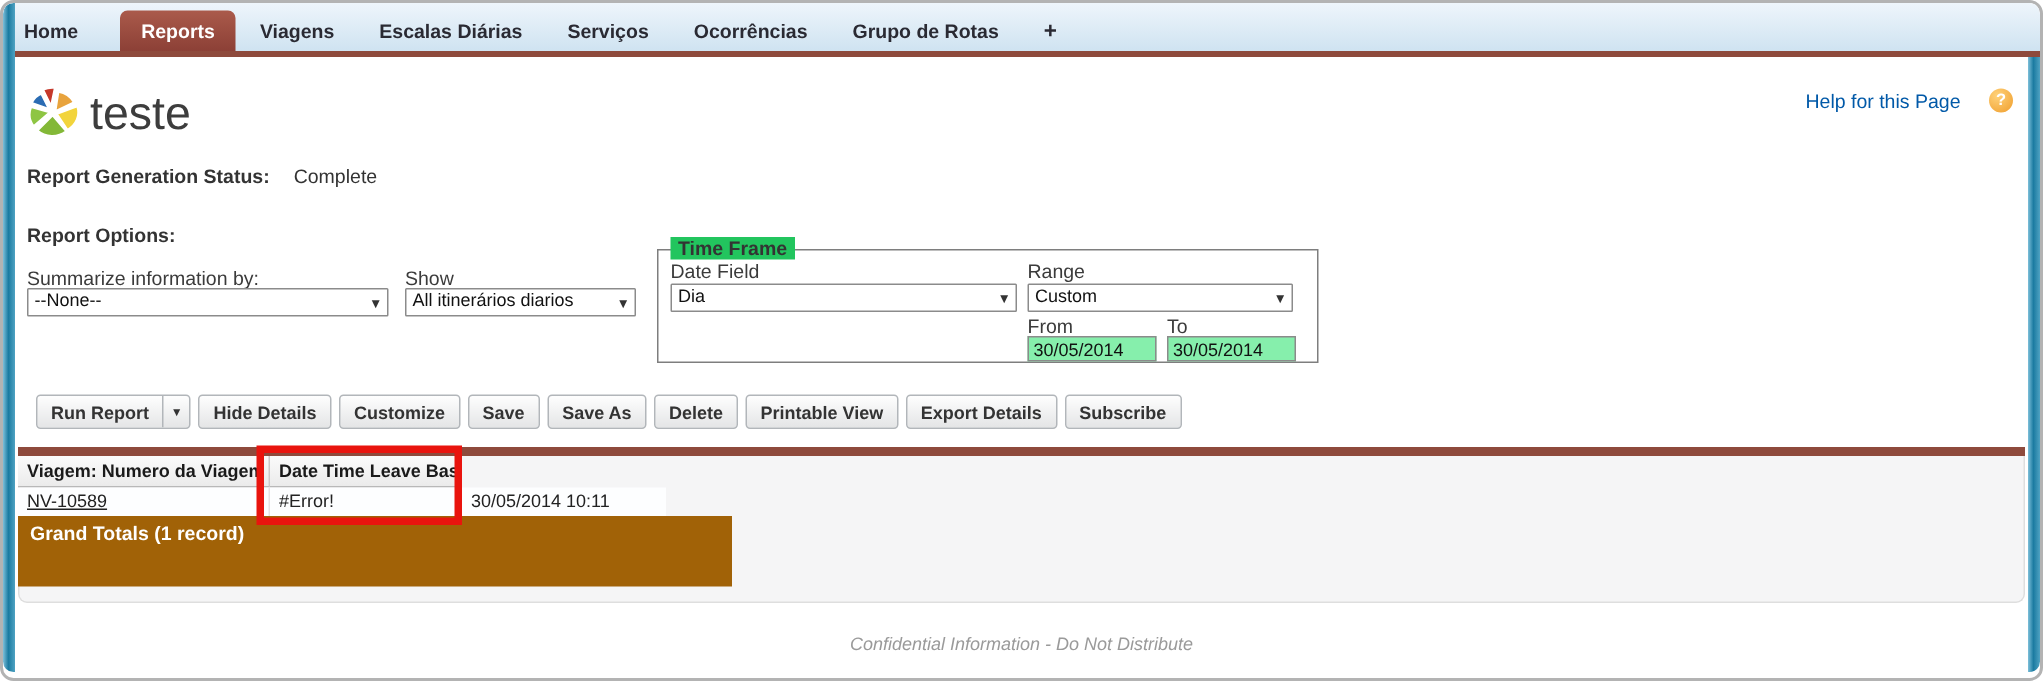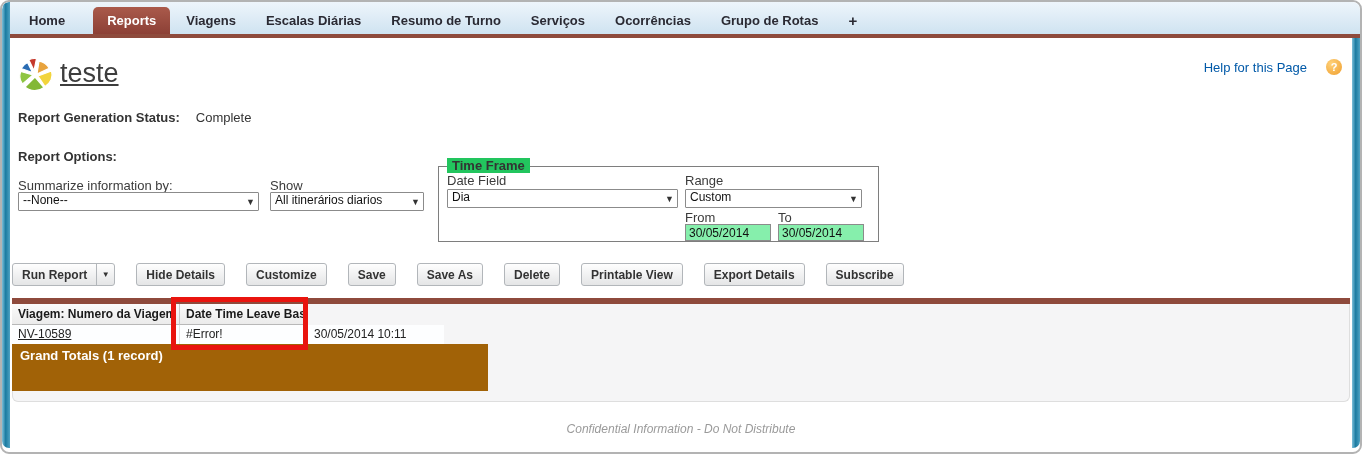--- a/index.html
+++ b/index.html
@@ -10,35 +10,35 @@
   }
   .edge-strip { position:absolute; width:8px; background:linear-gradient(90deg,#7ec0da,#1b7ba1 45%,#4fa2c2); }
   .edge-left  { left:0; top:1; height:446px; border-radius:7px 0 0 7px; }
   .edge-right { right:0; top:36px; height:410px; border-radius:0 0 7px 0; }
 
   
   .tabbar {
     position:absolute; left:0; right:0; top:0; height:32px;
     background:linear-gradient(#eef5fb,#cfe3f1);
     border-radius:7px 7px 0 0;
-    display:flex; align-items:flex-end; padding-left:13px;
+    display:flex; align-items:flex-end; padding-left:0;
   }
   .tab-underline { position:absolute; left:0; right:0; top:32px; height:4px; background:#8e4a3c; }
   .tab {
     height:27px; line-height:27px; padding:0 14px; margin-right:2px;
     font-size:13px; font-weight:bold; color:#2a2a33; cursor:pointer; white-space:nowrap;
   }
   .tab.active {
     background:linear-gradient(#aa5a4b,#8c4036); color:#fff; border-radius:5px 5px 0 0;margin-left:12px;
   }
   .tab.plus { font-size:15px; }
 
   
   .report-icon { position:absolute; left:16px; top:56px; width:36px; height:34px; }
-  .page-title { position:absolute; left:58px; top:56px; font-size:27px; color:#3d3d3d;text-decoration:underline; }
+  .page-title { position:absolute; left:58px; top:56px; font-size:31px; color:#3d3d3d; }
   .help-box { position:absolute; right:18px; top:57px; display:flex; align-items:center; gap:19px; }
   .help-link { font-size:13px; color:#0159a8; cursor:pointer; }
   .help-icon {
     width:16px; height:16px; border-radius:50%;
     background:radial-gradient(circle at 35% 30%,#ffd27a,#ef9d2c);
     color:#fff; font-size:11px; font-weight:bold; text-align:center; line-height:16px; cursor:pointer;
   }
 
   .status-line { position:absolute; left:16px; top:108px; font-size:13px; color:#333; }
   .status-line b { margin-right:16px; }
@@ -57,21 +57,21 @@
   .txt {
     position:absolute; height:17px; width:86px; border:1px solid #8b8b8b; background:#86efac;
     font-size:12px; color:#111; padding:0 3px; font-family:"Liberation Sans", sans-serif;
   }
 
   
   .timeframe { position:absolute; left:436px; top:164px; width:441px; height:76px; border:1px solid #7e7e7e; }
   .tf-legend { position:absolute; top:-9px; left:8px; background:#22c55e; padding:0 5px; font-size:13px; font-weight:bold; color:#333; }
 
   
-  .toolbar { position:absolute; left:10px; top:261px; display:flex; gap:21px; }
+  .toolbar { position:absolute; left:22px; top:261px; display:flex; gap:5px; }
   .btn {
     height:23px; padding:0 9px; font-size:12px; font-weight:bold; color:#333;
     background:linear-gradient(#fefefe,#e4e5e6); border:1px solid #b2b6ba; border-radius:3px;
     display:flex; align-items:center; cursor:pointer; white-space:nowrap;
     font-family:"Liberation Sans", sans-serif;
   }
   .btn-split { display:flex; height:23px; border:1px solid #b2b6ba; border-radius:3px; overflow:hidden; cursor:pointer; background:linear-gradient(#fefefe,#e4e5e6); }
   .btn-split .main { padding:0 9px; font-size:12px; font-weight:bold; color:#333; display:flex; align-items:center; }
   .btn-split .caret { width:18px; border-left:1px solid #b2b6ba; display:flex; align-items:center; justify-content:center; font-size:8px; color:#333; }
 
@@ -107,21 +107,20 @@
 </head>
 <body>
 
 <div class="page">
 
   <div class="tabbar">
     <div class="tab">Home</div>
     <div class="tab active">Reports</div>
     <div class="tab">Viagens</div>
     <div class="tab">Escalas Diárias</div>
-    <div class="tab">Resumo de Turno</div>
     <div class="tab">Serviços</div>
     <div class="tab">Ocorrências</div>
     <div class="tab">Grupo de Rotas</div>
     <div class="tab plus">+</div>
   </div>
   <div class="tab-underline"></div>
 
   <div class="edge-strip edge-left"></div>
   <div class="edge-strip edge-right"></div>
 

